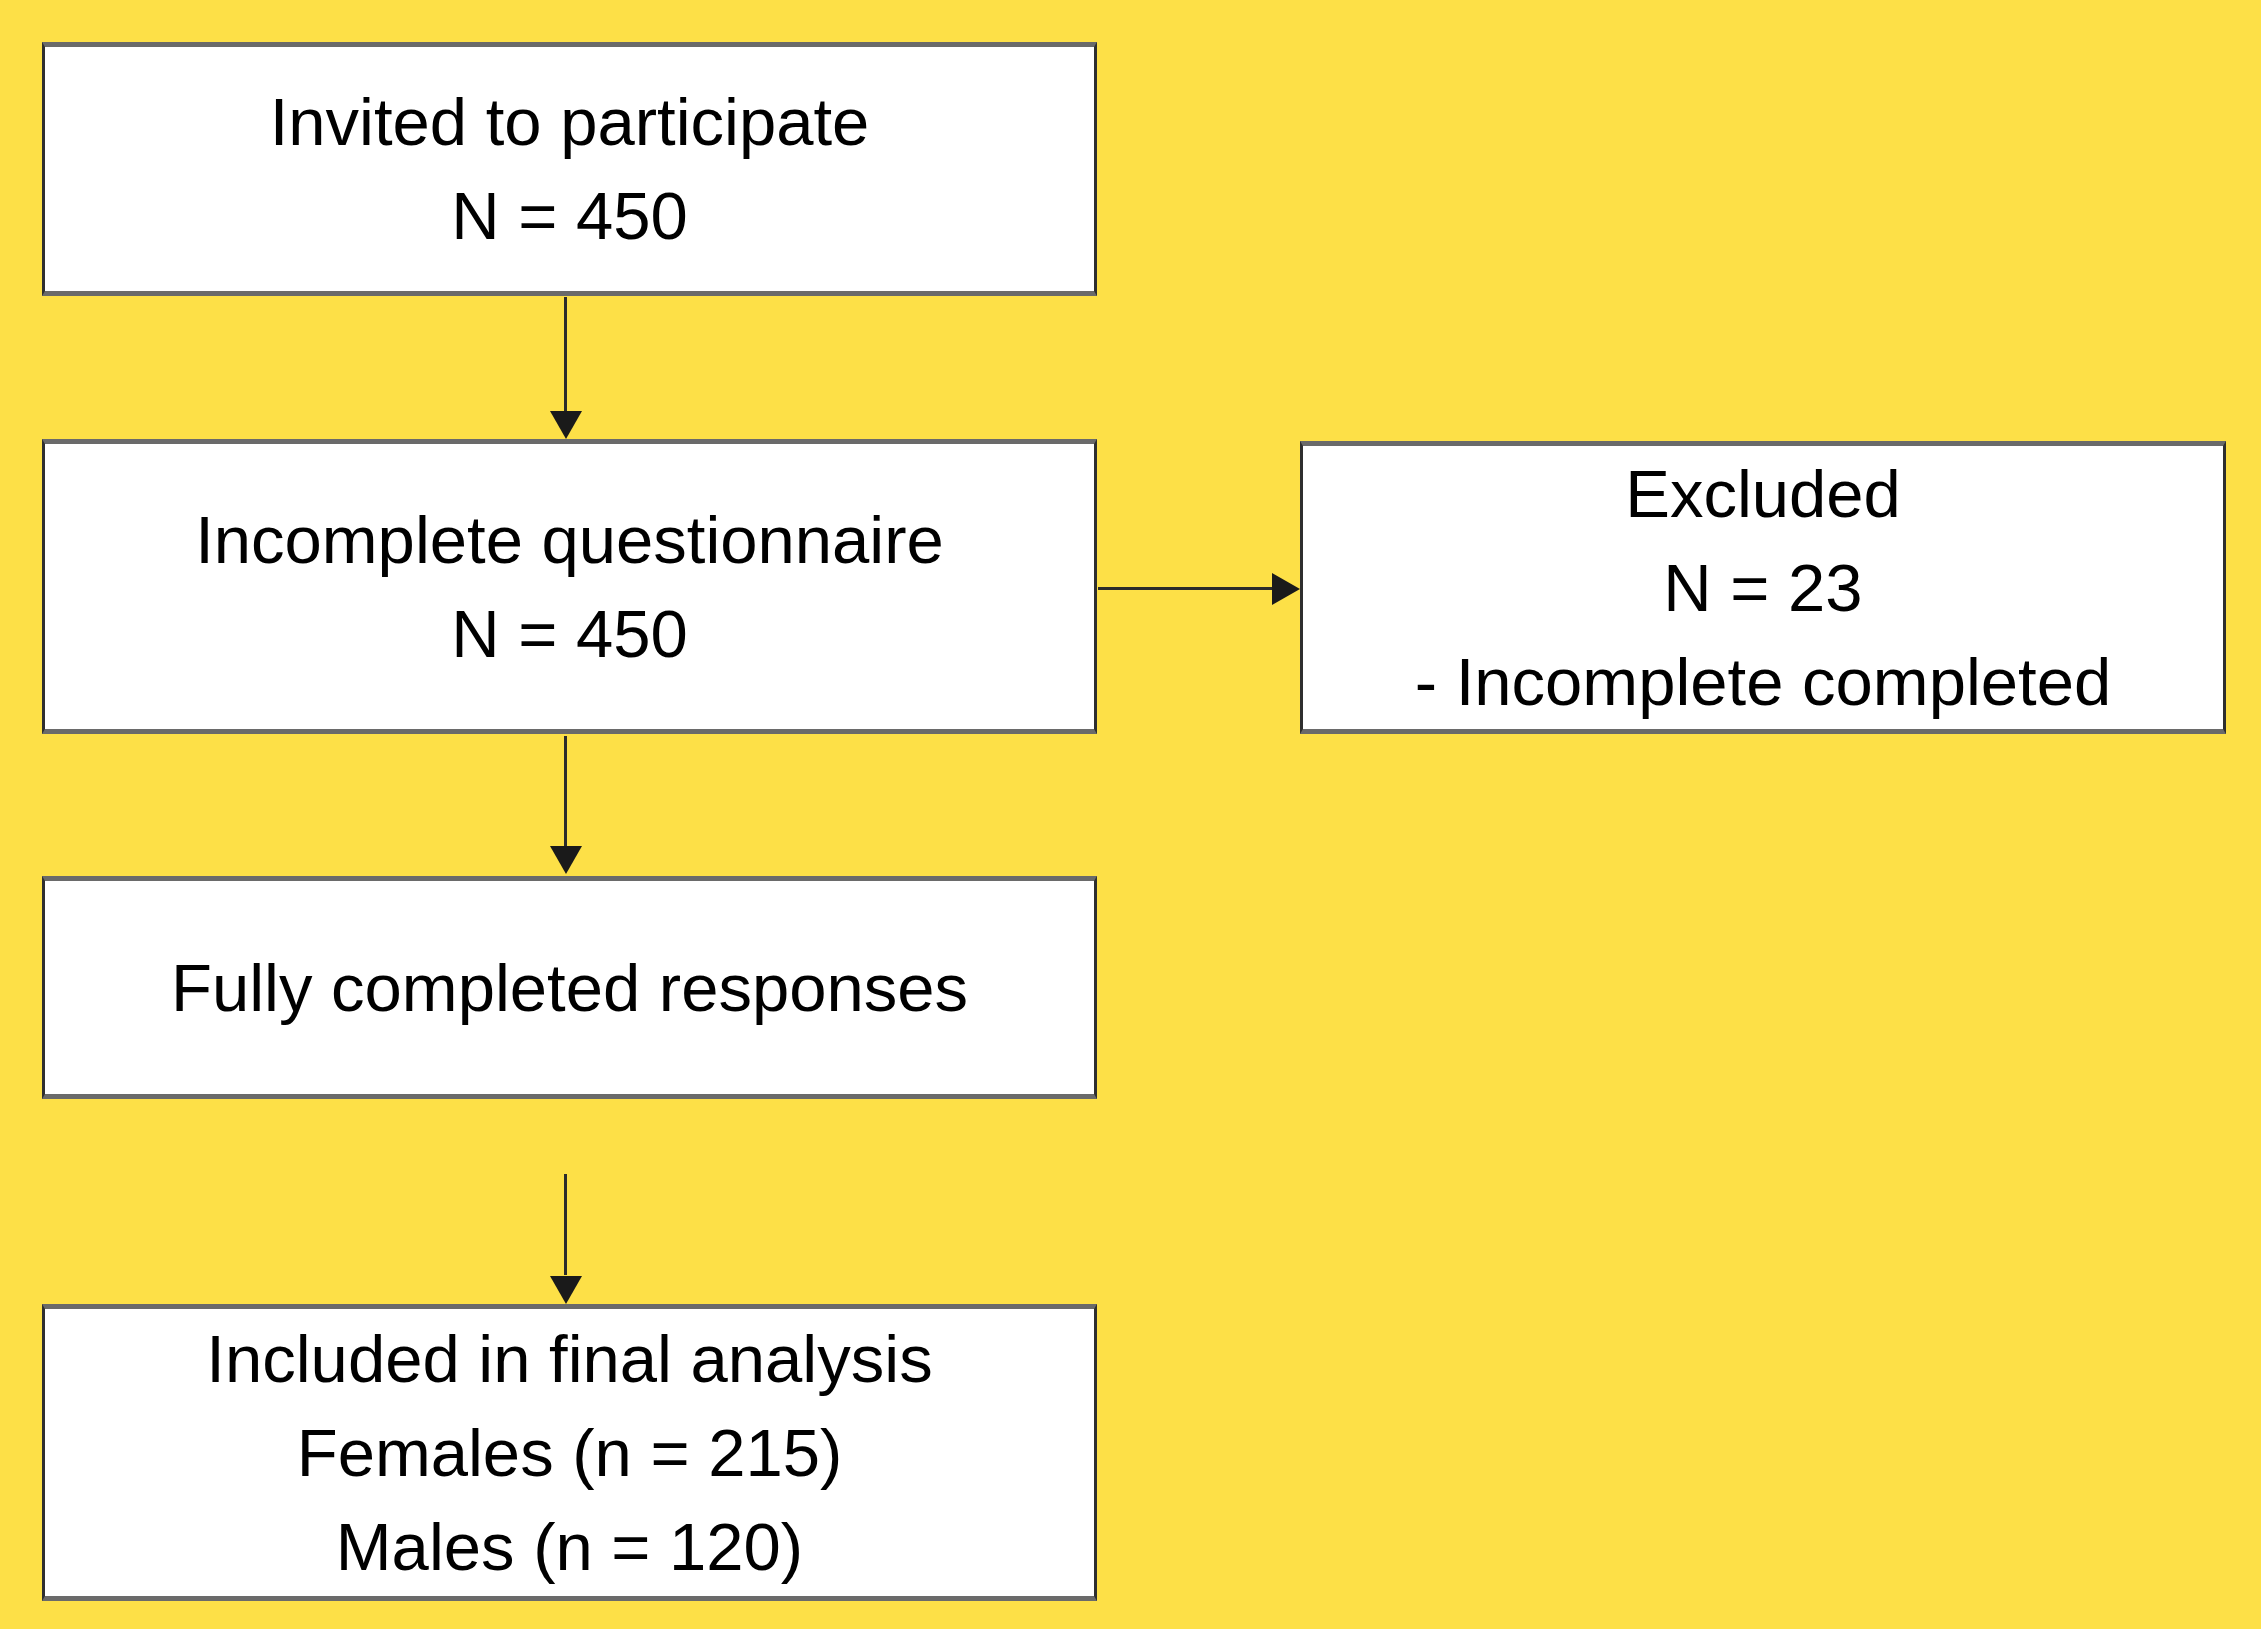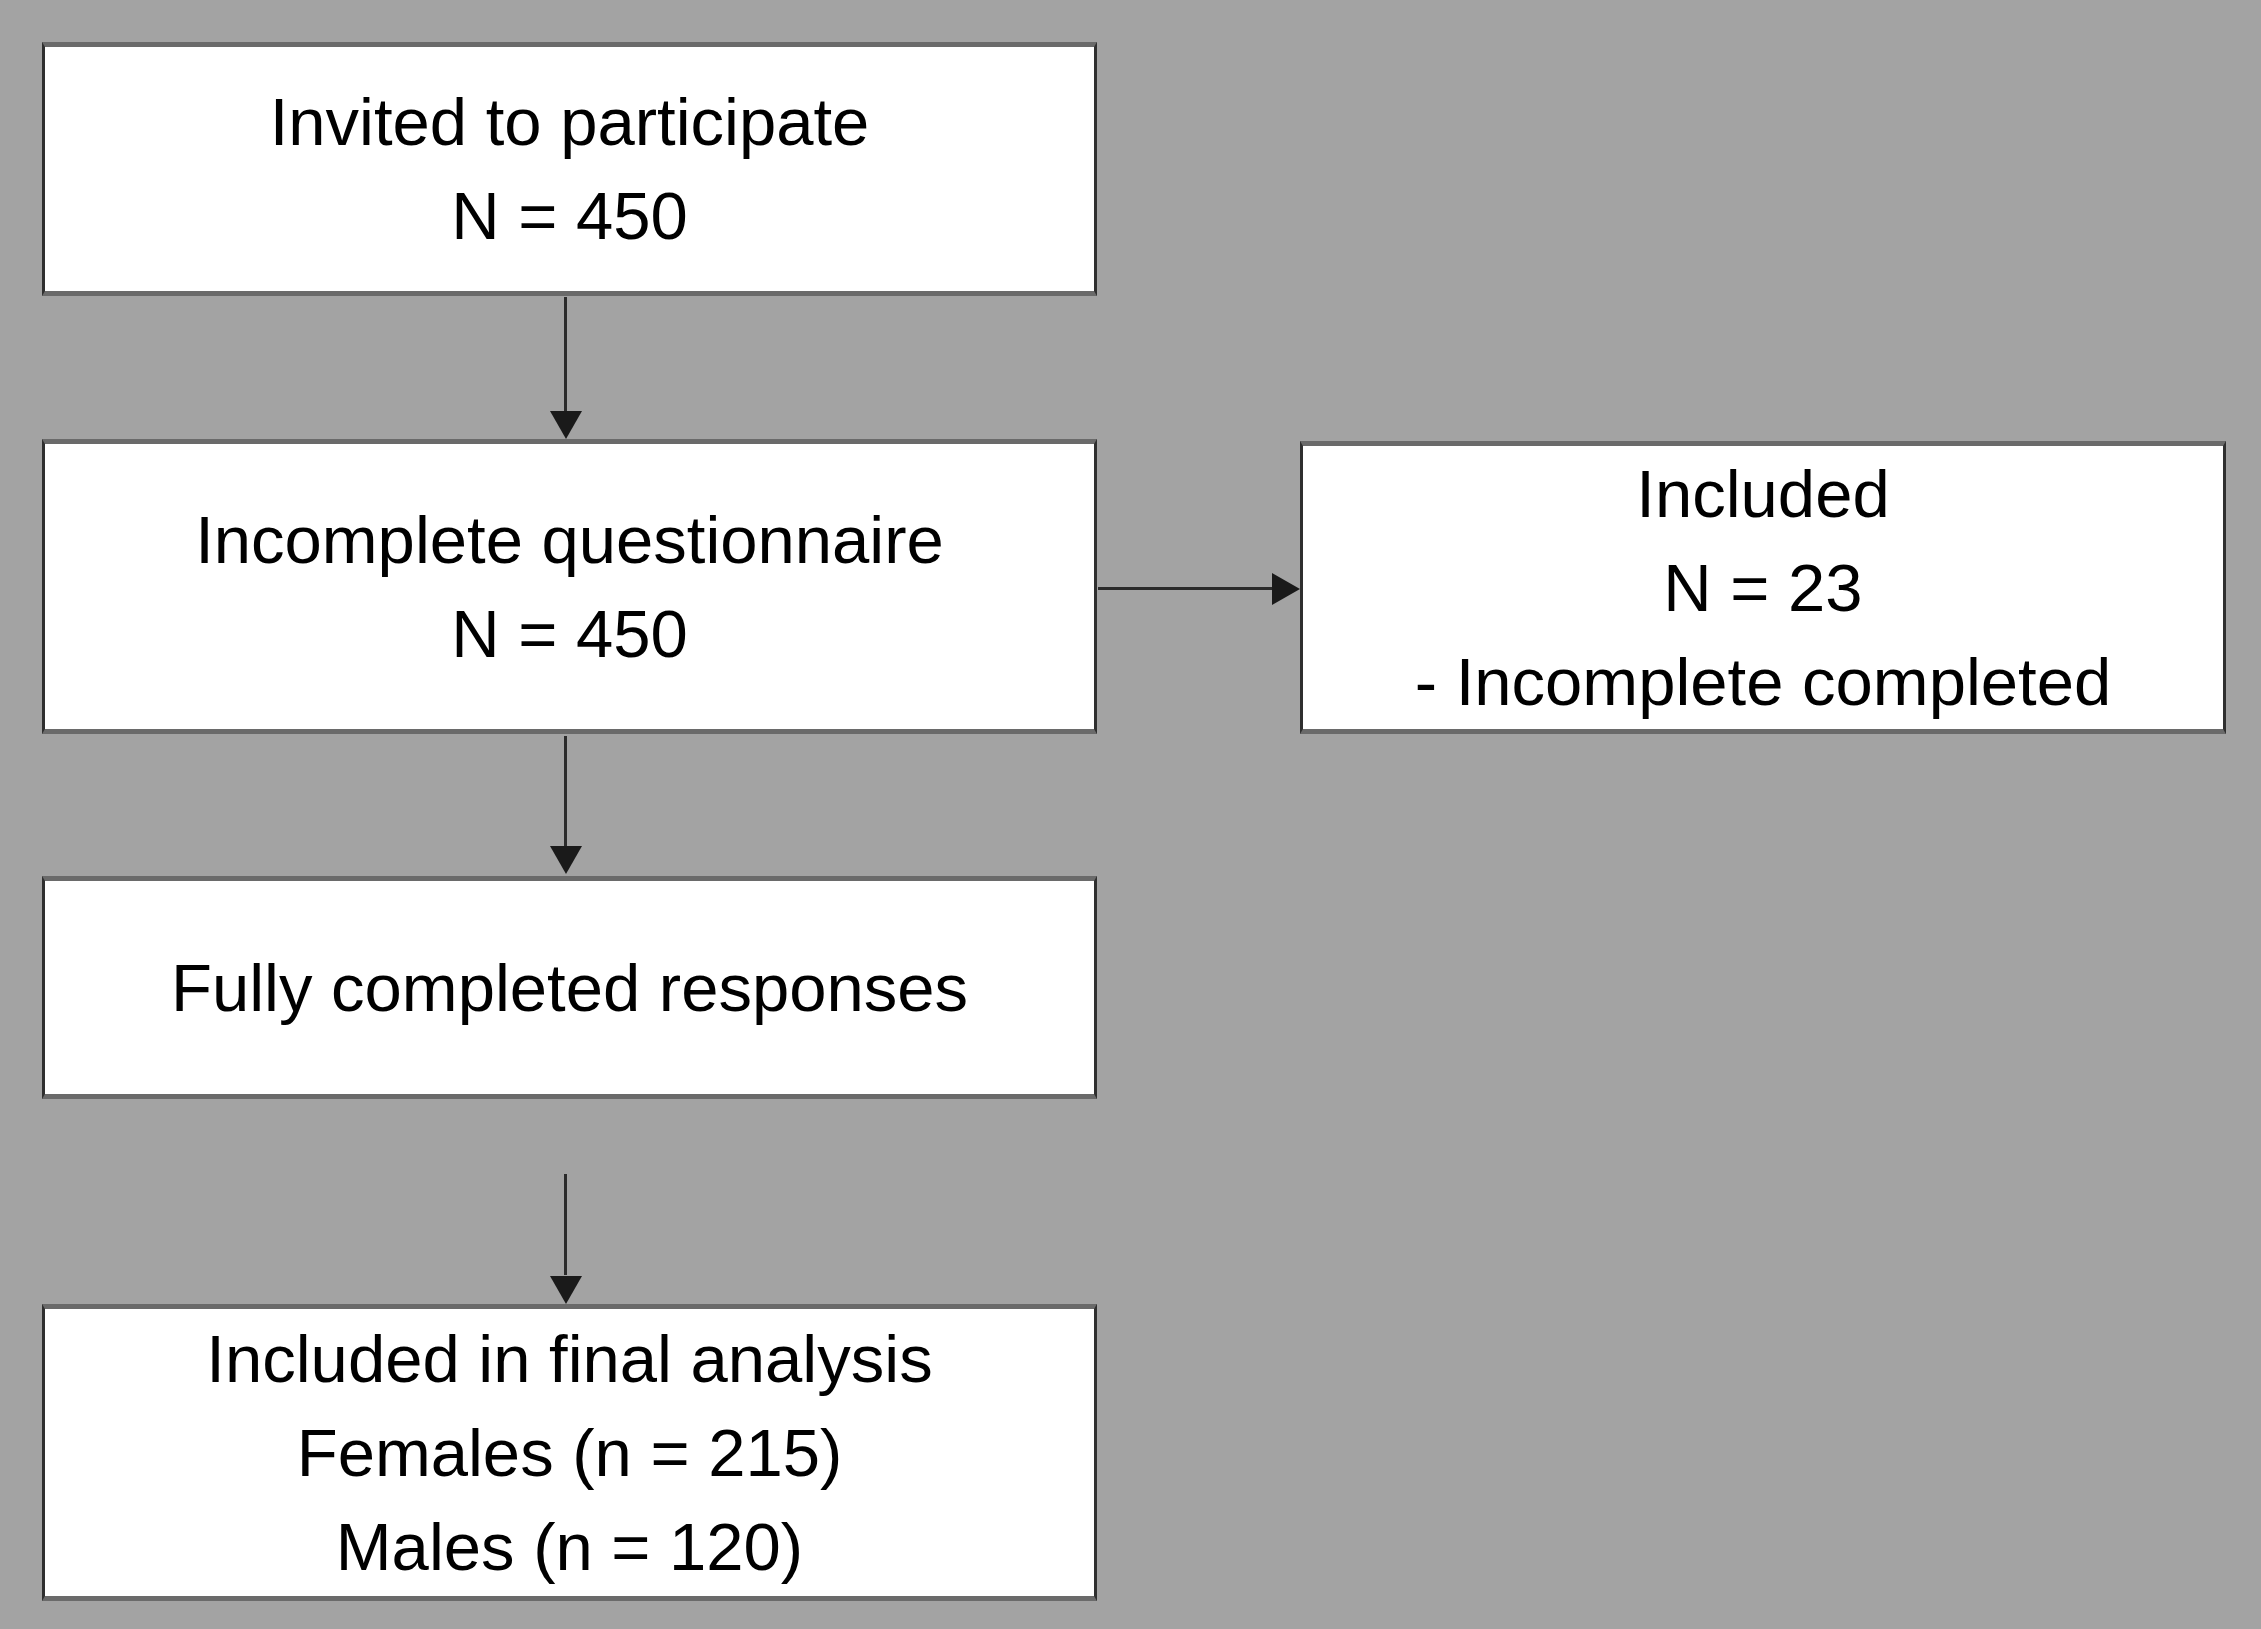--- a/index.html
+++ b/index.html
@@ -4,21 +4,21 @@
 <style>
   html, body {
     margin: 0;
     padding: 0;
     background: #ffffff;
   }
   .canvas {
     position: relative;
     width: 2261px;
     height: 1629px;
-    background: #a3a3a3;
+    background: #fde047;
     font-family: "Liberation Sans", sans-serif;
     color: #000000;
     overflow: hidden;
   }
   .box {
     position: absolute;
     box-sizing: border-box;
     background: #ffffff;
     border-left: 3.3px solid #2f2f2f;
     border-right: 3.3px solid #2f2f2f;
@@ -94,21 +94,21 @@
 
   <div class="box box-completed">
     <span>Incomplete questionnaire</span>
     <span>N = 450</span>
   </div>
 
   <div class="hline a4-line"></div>
   <div class="head-right a4-head"></div>
 
   <div class="box box-excluded">
-    <span>Included</span>
+    <span>Excluded</span>
     <span>N = 23</span>
     <span>- Incomplete completed</span>
   </div>
 
   <div class="vline a2-line"></div>
   <div class="head-down a2-head"></div>
 
   <div class="box box-fully">
     <span>Fully completed responses</span>
   </div>

